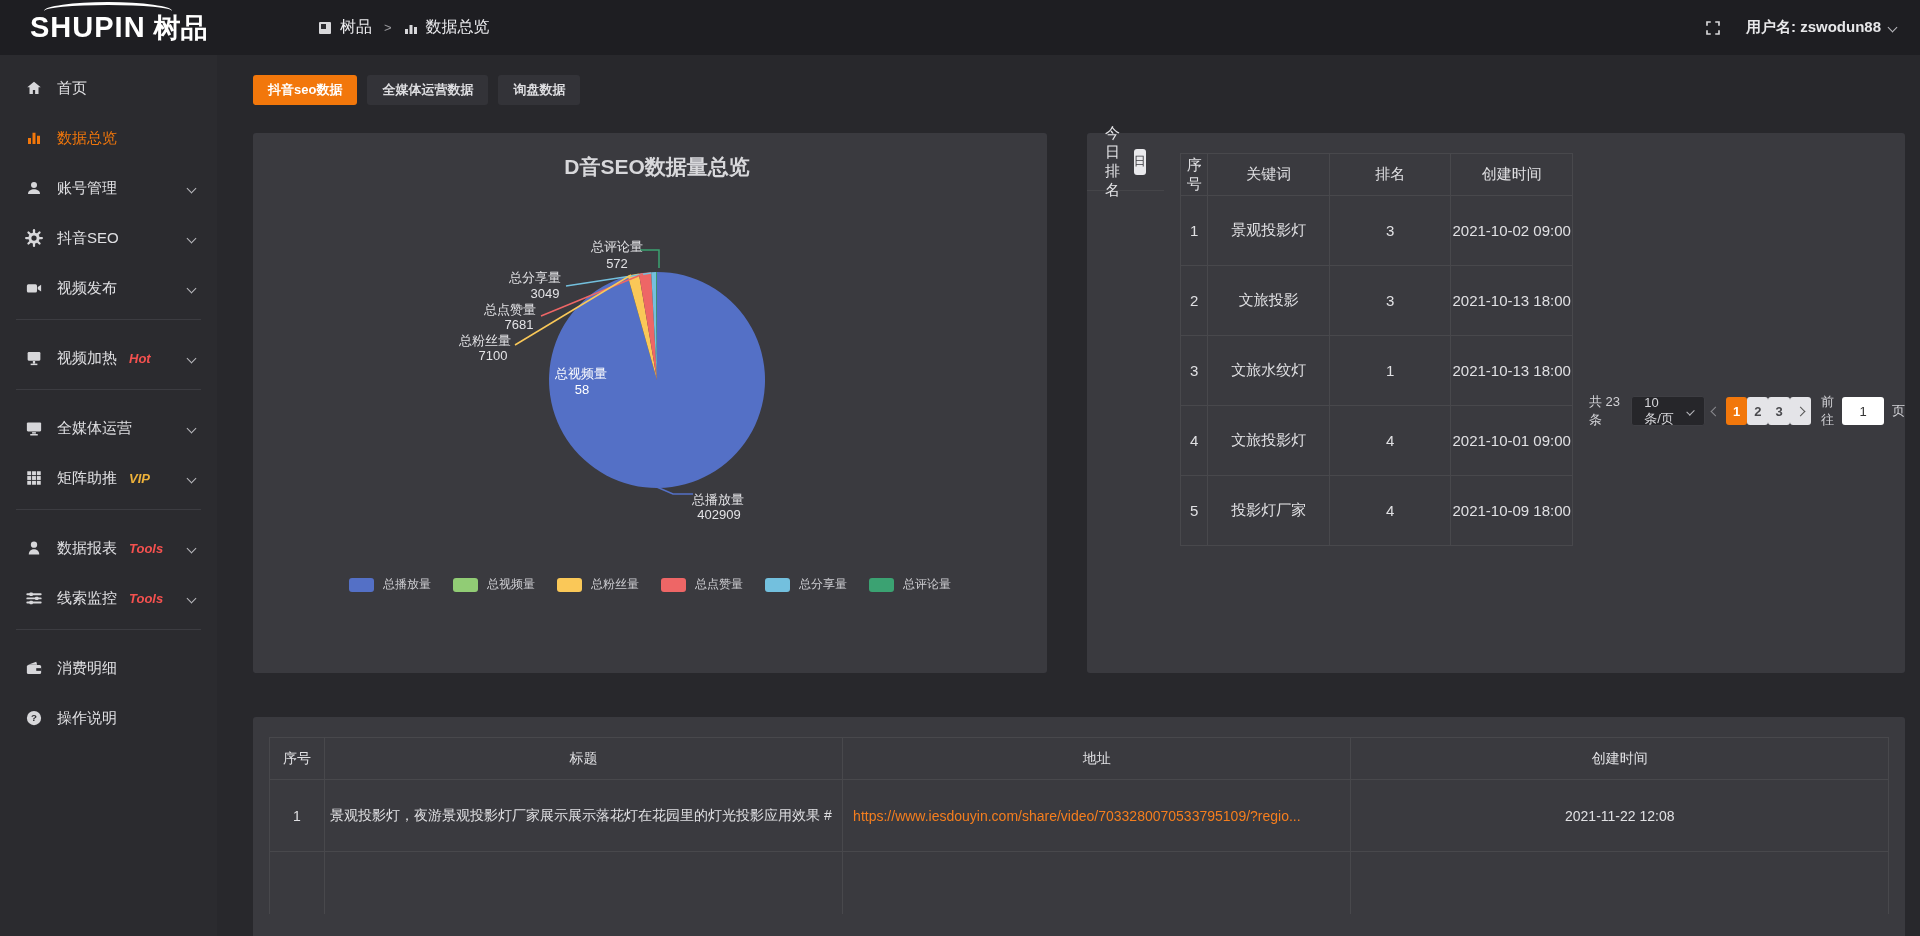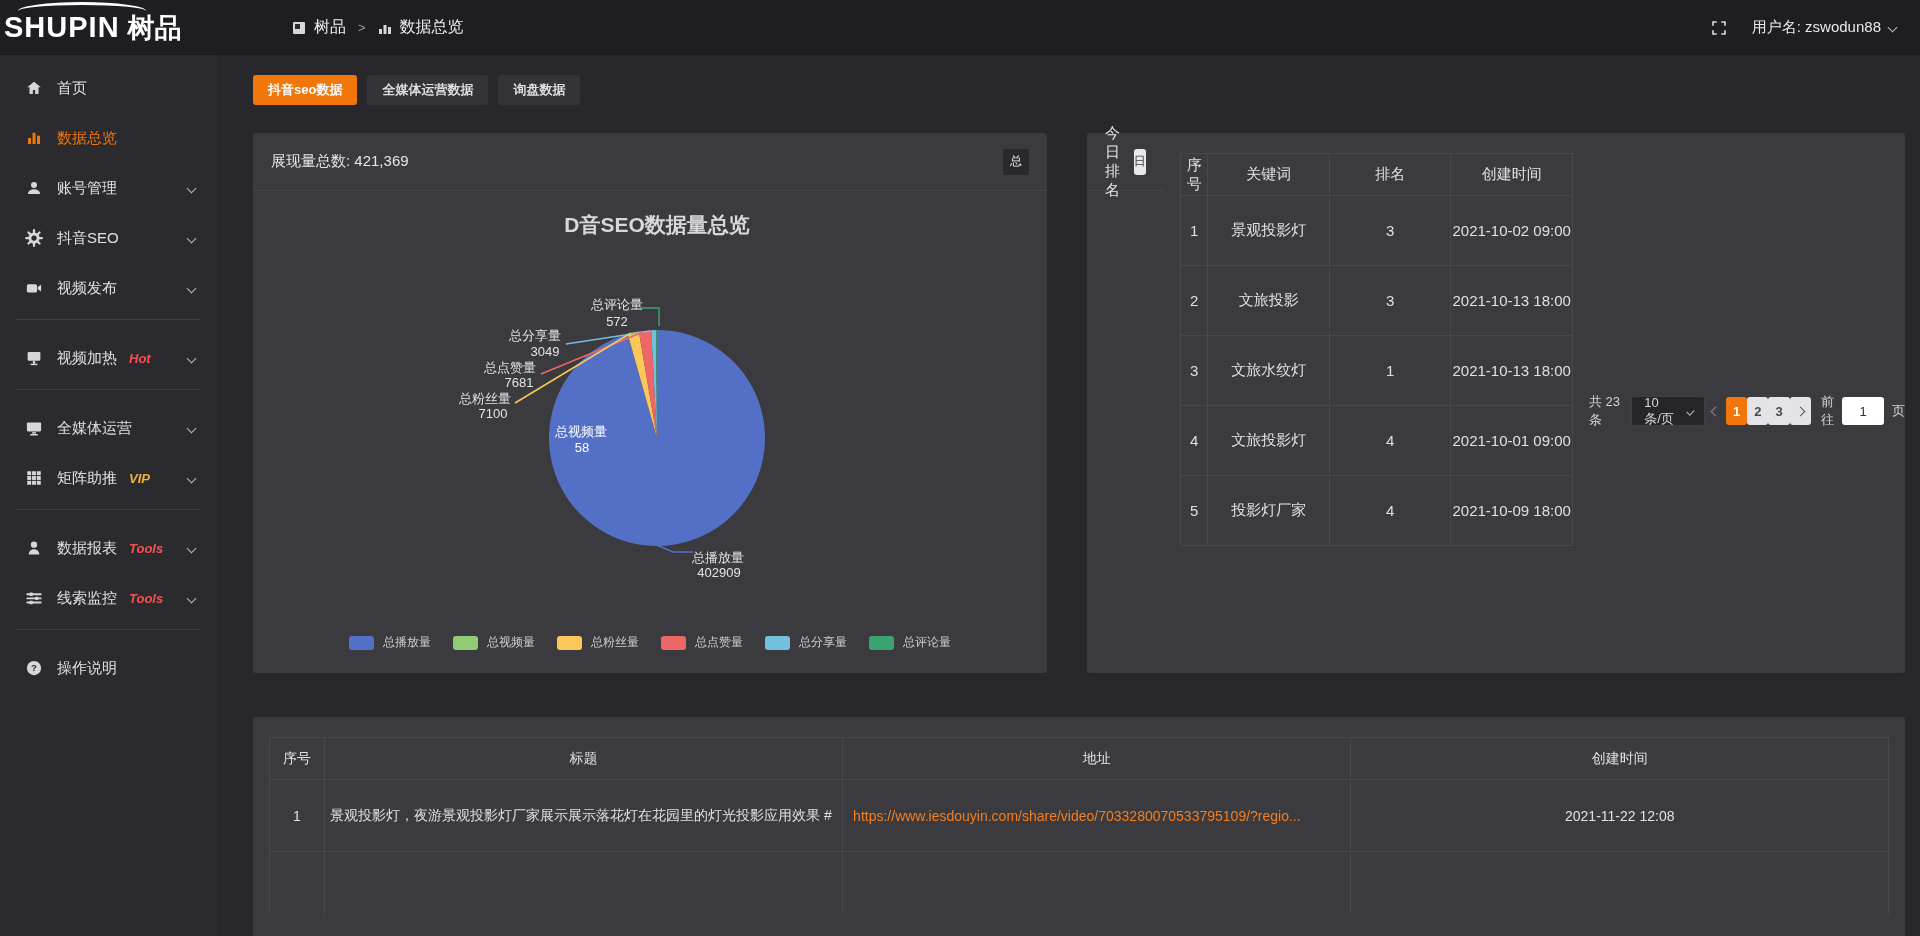--- a/index.html
+++ b/index.html
@@ -5,28 +5,28 @@
   :root{
     --accent:#f2770b; --danger:#f4514f; --vip:#eeb23a; --link:#f57e1e;
     --page-bg:#28282c; --topbar-bg:#1e1e22; --side-bg:#2b2b2f; --card-bg:#3a3a3f;
     --line:#48484c; --txt:#e2e2e5; --txt-dim:#c9c9cd;
   }
   *{margin:0;padding:0;box-sizing:border-box;}
   html,body{width:1920px;height:936px;overflow:hidden;background:var(--page-bg);
     font-family:"Liberation Sans","DejaVu Sans",sans-serif;color:var(--txt);}
   svg{display:block;}
   
-  .topbar{height:55px;background:var(--topbar-bg);display:flex;align-items:center;padding:0 24px 0 4px;position:relative;z-index:5;}
+  .topbar{height:55px;background:var(--topbar-bg);display:flex;align-items:center;padding:0 24px 0 30px;position:relative;z-index:5;}
   .logo{position:relative;display:flex;align-items:baseline;width:232px;cursor:pointer;}
   .logo-arc{position:absolute;top:2px;left:14px;width:128px;height:18px;border-top:3px solid #fff;border-radius:50%;}
   .logo-en{font-size:29px;font-weight:bold;letter-spacing:1px;color:#fff;line-height:55px;}
   .logo-cn{font-size:27px;font-weight:bold;color:#fff;margin-left:8px;}
   .breadcrumb{display:flex;align-items:center;gap:8px;margin-left:56px;font-size:16px;color:#eceuee;color:#ececef;}
   .bc-sep{color:#9a9a9e;font-size:13px;margin:0 4px;}
-  .topbar-right{margin-left:auto;display:flex;align-items:center;gap:24px;}
+  .topbar-right{margin-left:auto;display:flex;align-items:center;gap:24px;font-weight:bold;}
   .username{font-size:15px;color:#e8e8ea;display:flex;align-items:center;gap:8px;cursor:pointer;}
   .chev{width:7px;height:7px;border-right:1.5px solid #b9b9bd;border-bottom:1.5px solid #b9b9bd;transform:rotate(45deg);display:inline-block;}
   
   .layout{display:flex;height:881px;}
   .sidebar{width:217px;background:var(--side-bg);flex:none;padding-top:8px;}
   .s-group{padding-top:7px;}
   .s-group:first-child{padding-top:0;}
   .s-div{height:1px;background:#3c3c41;margin:6px 16px;}
   .s-item{height:50px;display:flex;align-items:center;padding:0 22px 0 25px;cursor:pointer;color:#e0e0e3;font-size:15px;}
   .s-item .s-ico{width:18px;height:18px;margin-right:14px;color:#d7d7da;flex:none;}
@@ -247,46 +247,47 @@
             <rect x="6" y="15.8" width="4.4" height="4.4" rx="1" fill="currentColor" stroke="none"></rect>
           </svg>
         <span>线索监控</span>
         <span class="s-badge red">Tools</span>
         <i class="chev"></i>
       </div>
     </div>
     <div class="s-div"></div>
     <div class="s-group">
       <div class="s-item">
+        <svg class="s-ico" viewBox="0 0 24 24" fill="currentColor">
+            <path d="M4 7.5l11-3.8 1.2 3.8z"></path>
+            <rect x="2.5" y="8" width="19" height="12" rx="2"></rect>
+            <rect x="15" y="12.2" width="6.5" height="3.6" fill="#2b2b2f"></rect>
+          </svg>
+        <span>消费明细</span>
+      </div>
+      <div class="s-item">
         <svg class="s-ico" viewBox="0 0 24 24">
             <circle cx="12" cy="12" r="9.5" fill="currentColor"></circle>
             <text x="12" y="16.5" text-anchor="middle" font-size="13" font-weight="bold" fill="#2b2b2f">?</text>
           </svg>
         <span>操作说明</span>
       </div>
     </div>
   </aside>
 
   <main class="main">
     <div class="tabs">
       <button class="tab active">抖音seo数据</button>
       <button class="tab">全媒体运营数据</button>
       <button class="tab">询盘数据</button>
     </div>
 
     <div class="cards-row">
 
       <section class="card overview-card">
-        <div class="card-head">
-          <span class="card-title">
-            <span>展现量总数:</span>
-            <span>421,369</span>
-          </span>
-          <span class="corner-badge dark">总</span>
-        </div>
         <svg id="pie-chart" width="794" height="415" viewBox="0 0 794 415">
           <text class="chart-title" x="404" y="41" text-anchor="middle">D音SEO数据量总览</text>
           <g id="pie-slices" transform="translate(404,247)">
               <path d="M0 0 L0.00 -108.00 A108 108 0 1 1 -29.35 -103.93 Z" fill="#5470c6"></path>
               <path d="M0 0 L-29.35 -103.93 A108 108 0 0 1 -29.26 -103.96 Z" fill="#91cc75"></path>
               <path d="M0 0 L-29.26 -103.96 A108 108 0 0 1 -18.12 -106.47 Z" fill="#fac858"></path>
               <path d="M0 0 L-18.12 -106.47 A108 108 0 0 1 -5.83 -107.84 Z" fill="#ee6666"></path>
               <path d="M0 0 L-5.83 -107.84 A108 108 0 0 1 -0.92 -108.00 Z" fill="#73c0de"></path>
               <path d="M0 0 L-0.92 -108.00 A108 108 0 0 1 0.00 -108.00 Z" fill="#3ba272"></path>
             </g>

